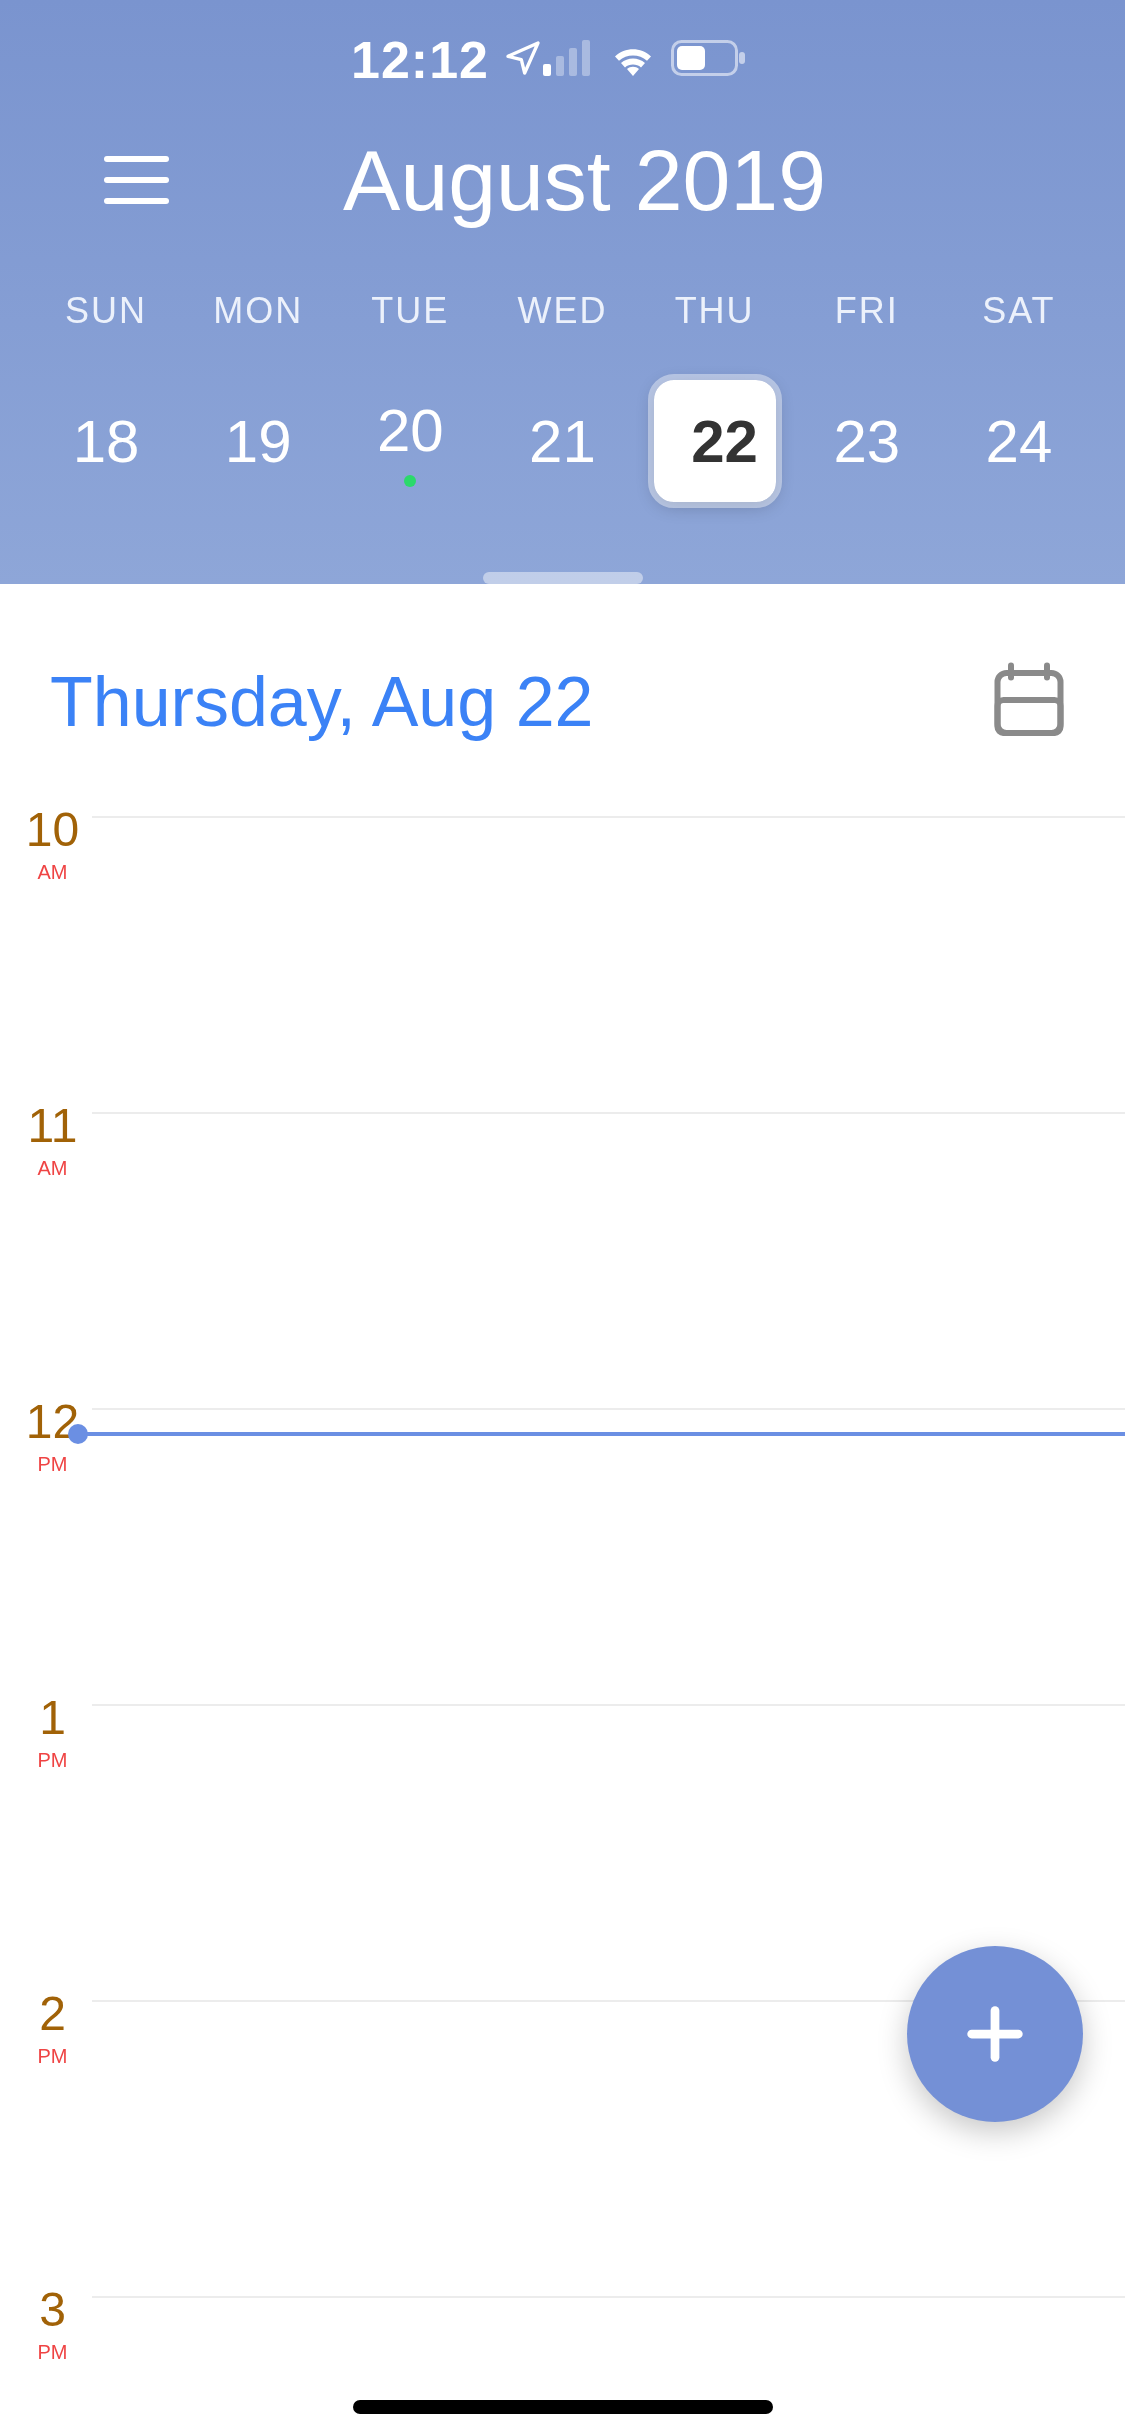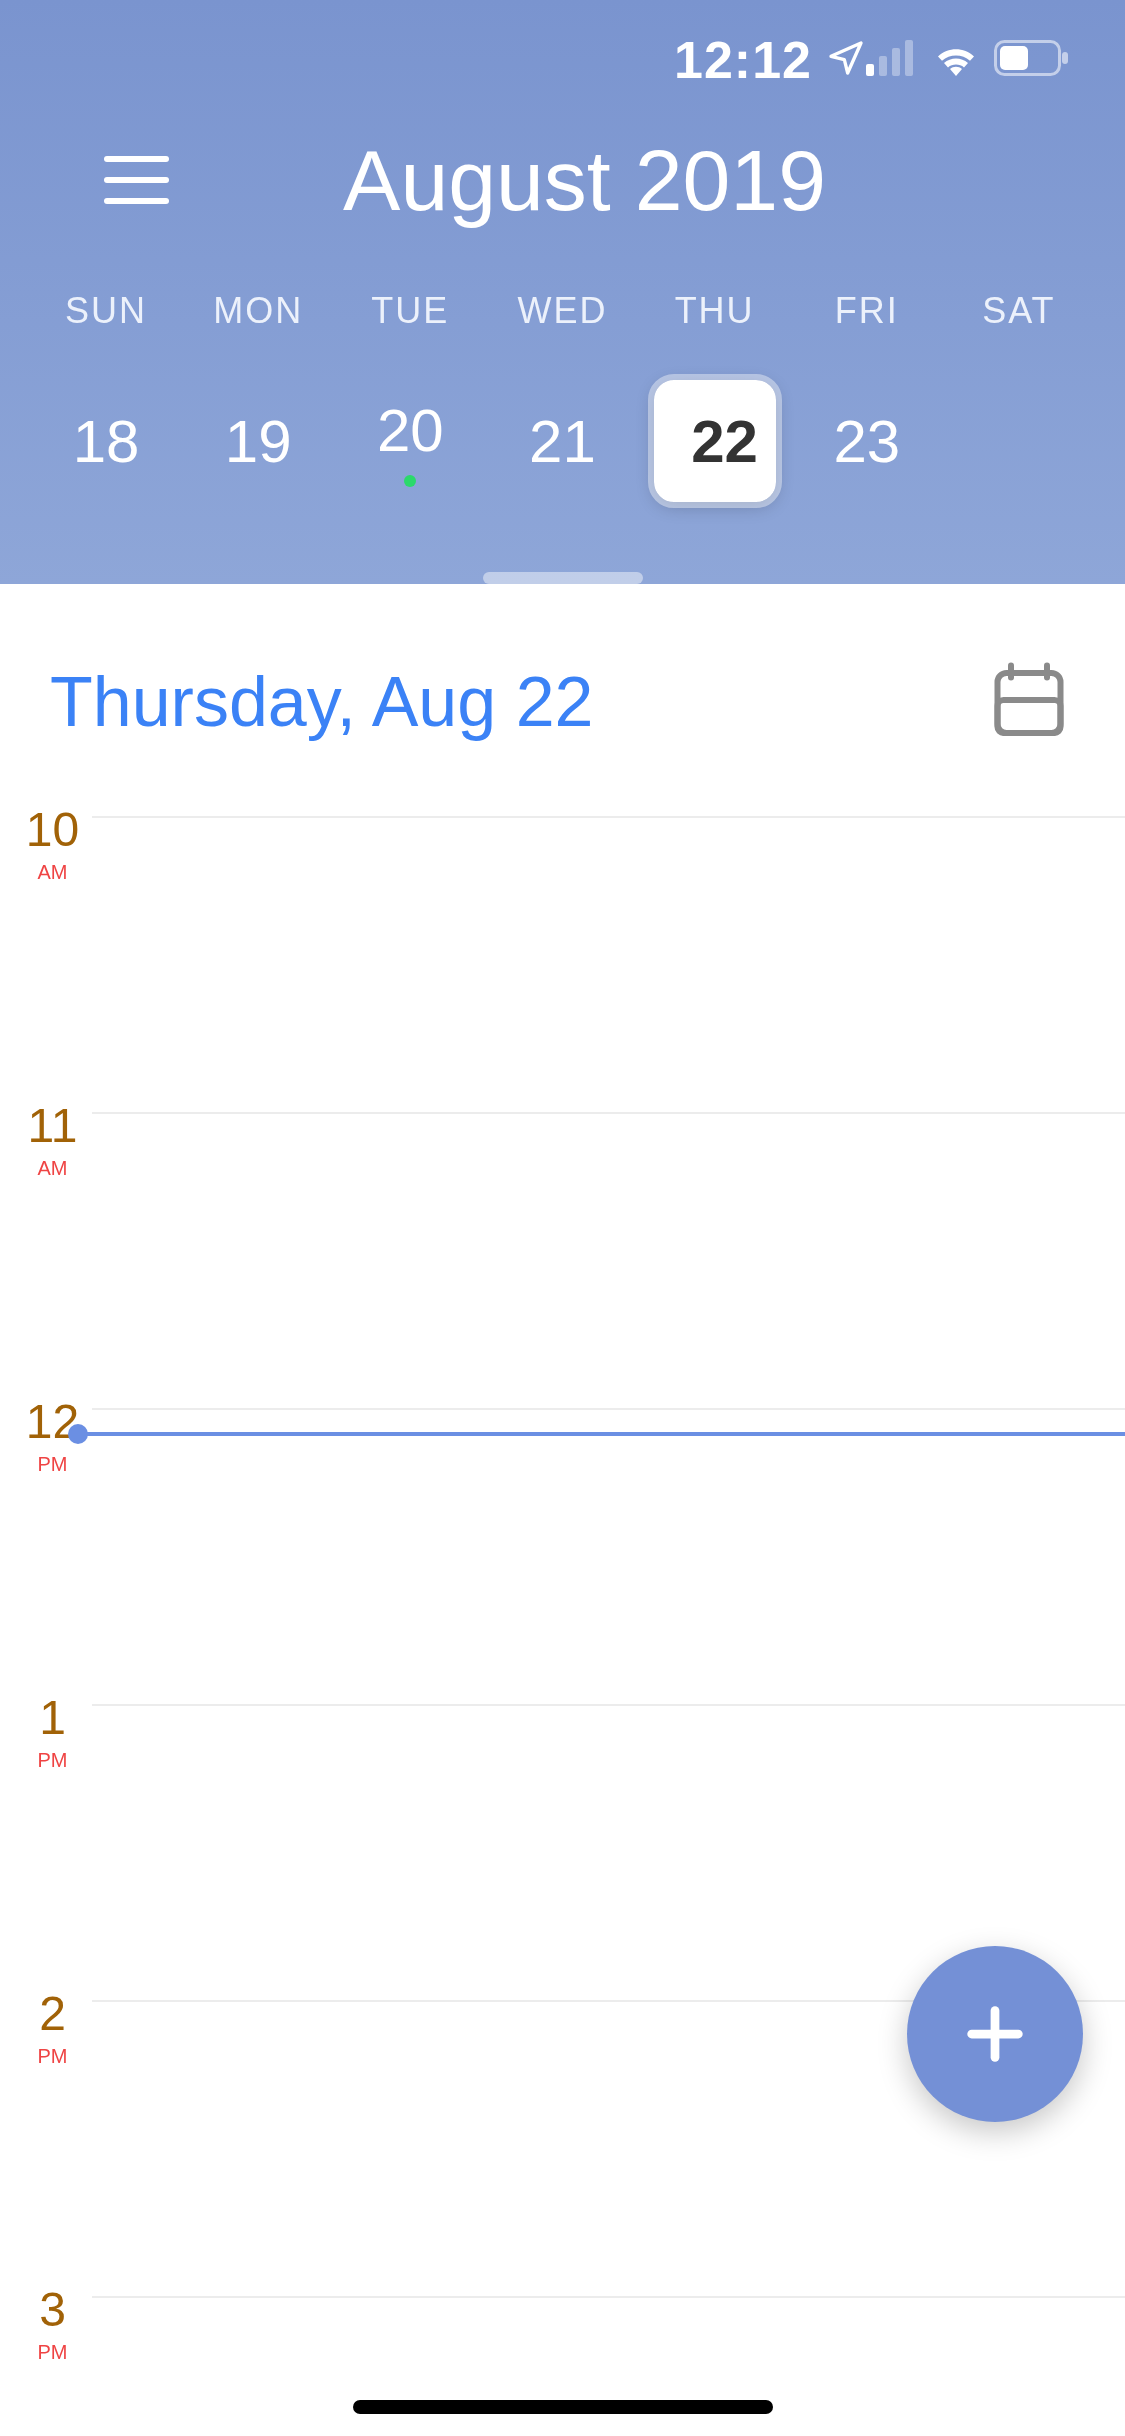--- a/index.html
+++ b/index.html
@@ -9,21 +9,21 @@
       width: 100%;
       background: linear-gradient(180deg, #7a94cf 0%, #8ea6d8 100%);
       color: #fff;
     }
 
     
     .status-bar {
       height: 120px;
       display: flex;
       align-items: center;
-      justify-content: flex-end;
+      justify-content: center;
       padding: 0 55px 0 28px;
     }
     .status-left { display: flex; align-items: center; gap: 14px; }
     .status-time { font-size: 52px; font-weight: 600; letter-spacing: 1px; }
     .status-right { display: flex; align-items: center; gap: 14px; }
 
     
     .title-row {
       display: flex;
       align-items: center;
@@ -266,20 +266,23 @@
         </div>
       </div>
       <div class="day-col">
         <div class="dow">FRI</div>
         <div class="date-box">
           <div class="date-num">23</div>
         </div>
       </div>
       <div class="day-col">
         <div class="dow">SAT</div>
+        <div class="date-box">
+          <div class="date-num">24</div>
+        </div>
       </div>
     </div>
 
   <div class="drag-handle"></div>
 </div>
 
 <div class="day-header">
   <div class="day-title">Thursday, Aug 22</div>
   <div class="calendar-btn">
     <svg width="72" height="76" viewBox="0 0 48 50">

